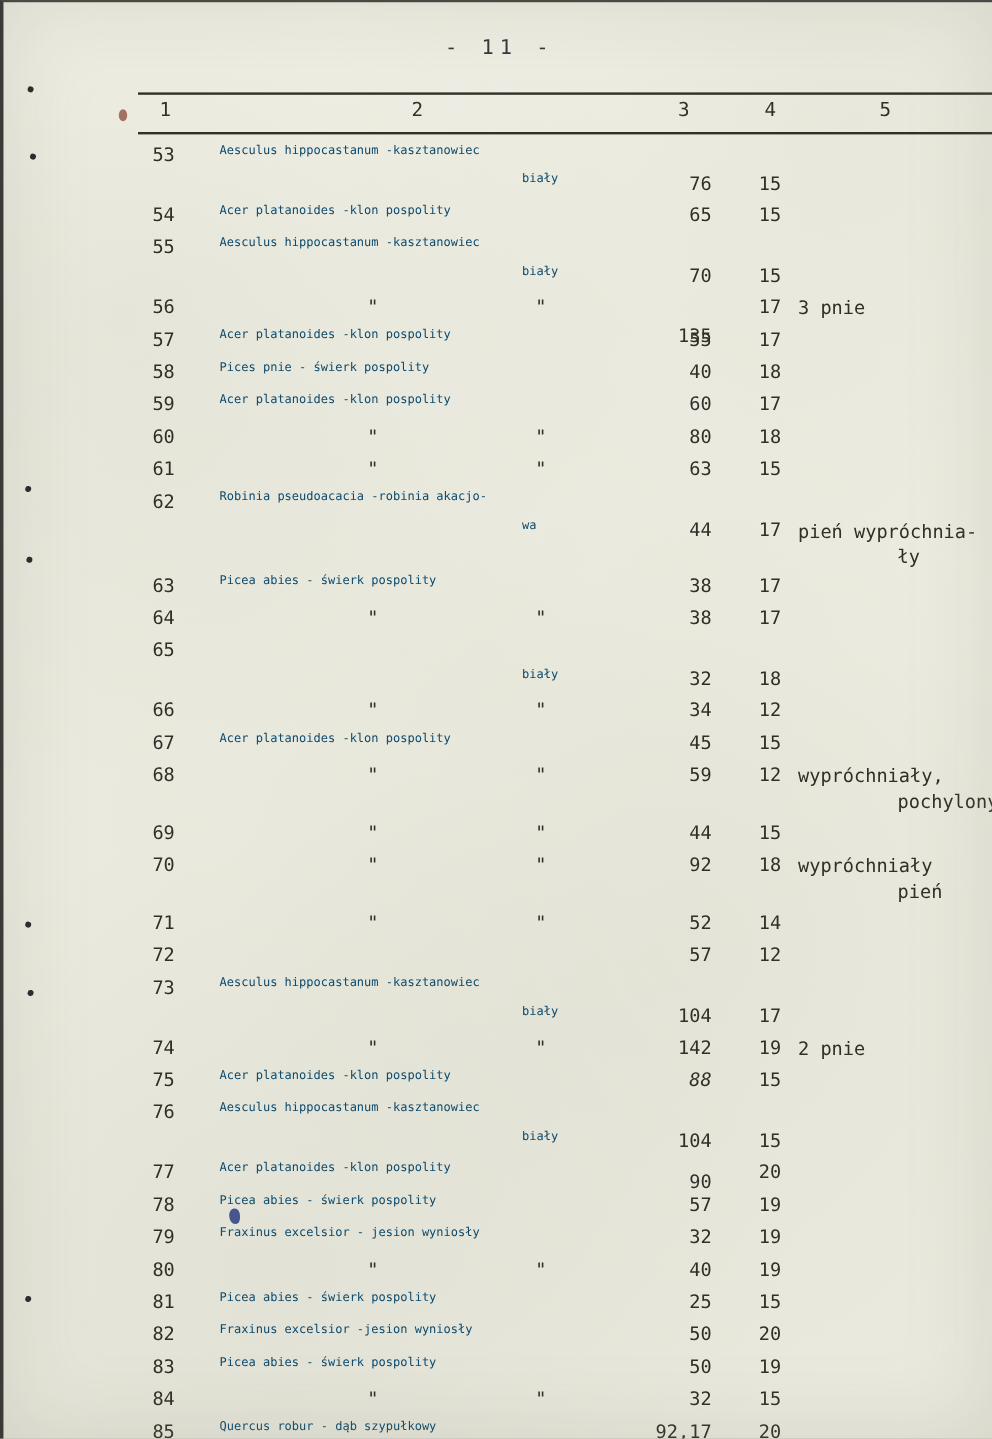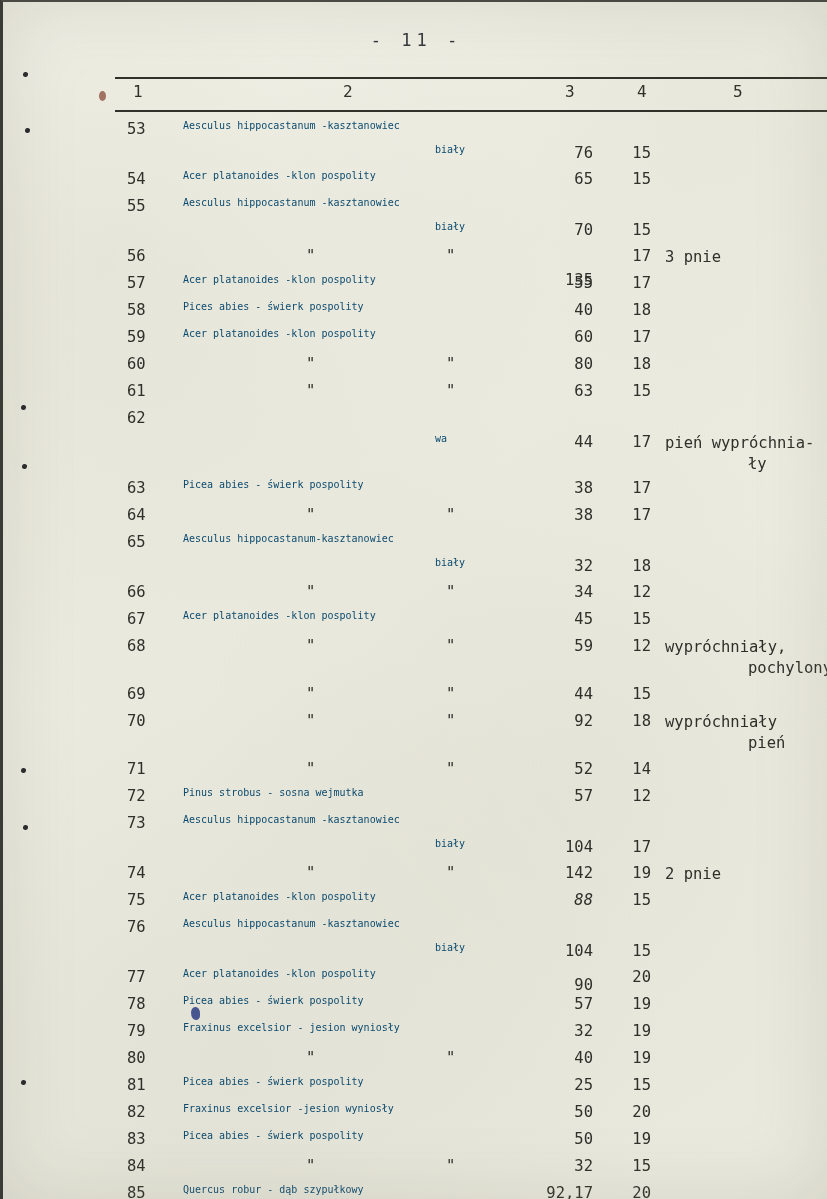--- a/index.html
+++ b/index.html
@@ -211,21 +211,21 @@
         <div class="c-note" style="top: 0px;">3 pnie</div>
       </div>
       <div class="row" style="position: absolute; left: 0px; width: 827px; top: 154px;">
         <div class="c-num">57</div>
         <div class="c-name">Acer platanoides -klon pospolity</div>
         <div class="c-v3" style="top: 0px;">55</div>
         <div class="c-v4" style="top: 0px;">17</div>
       </div>
       <div class="row" style="position: absolute; left: 0px; width: 827px; top: 181px;">
         <div class="c-num">58</div>
-        <div class="c-name">Pices abies - świerk pospolity</div>
+        <div class="c-name">Pices pnie - świerk pospolity</div>
         <div class="c-v3" style="top: 0px;">40</div>
         <div class="c-v4" style="top: 0px;">18</div>
       </div>
       <div class="row" style="position: absolute; left: 0px; width: 827px; top: 208px;">
         <div class="c-num">59</div>
         <div class="c-name">Acer platanoides -klon pospolity</div>
         <div class="c-v3" style="top: 0px;">60</div>
         <div class="c-v4" style="top: 0px;">17</div>
       </div>
       <div class="row" style="position: absolute; left: 0px; width: 827px; top: 235px;">
@@ -237,20 +237,21 @@
       </div>
       <div class="row" style="position: absolute; left: 0px; width: 827px; top: 262px;">
         <div class="c-num">61</div>
         <div class="c-ditto1">"</div>
         <div class="c-ditto2">"</div>
         <div class="c-v3" style="top: 0px;">63</div>
         <div class="c-v4" style="top: 0px;">15</div>
       </div>
       <div class="row" style="position: absolute; left: 0px; width: 827px; top: 289px;">
         <div class="c-num">62</div>
+        <div class="c-name">Robinia pseudoacacia -robinia akacjo-</div>
         <div class="c-v3" style="top: 24px;">44</div>
         <div class="c-v4" style="top: 24px;">17</div>
         <div class="c-name cont" style="top: 24px;">wa</div>
         <div class="c-note" style="top: 24px;">pień wypróchnia-</div>
         <div class="c-note indent" style="top: 45px;">ły</div>
       </div>
       <div class="row" style="position: absolute; left: 0px; width: 827px; top: 359px;">
         <div class="c-num">63</div>
         <div class="c-name">Picea abies - świerk pospolity</div>
         <div class="c-v3" style="top: 0px;">38</div>
@@ -258,21 +259,20 @@
       </div>
       <div class="row" style="position: absolute; left: 0px; width: 827px; top: 386px;">
         <div class="c-num">64</div>
         <div class="c-ditto1">"</div>
         <div class="c-ditto2">"</div>
         <div class="c-v3" style="top: 0px;">38</div>
         <div class="c-v4" style="top: 0px;">17</div>
       </div>
       <div class="row" style="position: absolute; left: 0px; width: 827px; top: 413px;">
         <div class="c-num">65</div>
-        <div class="c-name">Aesculus hippocastanum-kasztanowiec</div>
         <div class="c-v3" style="top: 24px;">32</div>
         <div class="c-v4" style="top: 24px;">18</div>
         <div class="c-name cont" style="top: 24px;">biały</div>
       </div>
       <div class="row" style="position: absolute; left: 0px; width: 827px; top: 463px;">
         <div class="c-num">66</div>
         <div class="c-ditto1">"</div>
         <div class="c-ditto2">"</div>
         <div class="c-v3" style="top: 0px; text-align: right;">34</div>
         <div class="c-v4" style="top: 0px;">12</div>
@@ -310,21 +310,20 @@
       </div>
       <div class="row" style="position: absolute; left: 0px; width: 827px; top: 640px;">
         <div class="c-num">71</div>
         <div class="c-ditto1">"</div>
         <div class="c-ditto2">"</div>
         <div class="c-v3" style="top: 0px;">52</div>
         <div class="c-v4" style="top: 0px;">14</div>
       </div>
       <div class="row" style="position: absolute; left: 0px; width: 827px; top: 667px;">
         <div class="c-num">72</div>
-        <div class="c-name">Pinus strobus - sosna wejmutka</div>
         <div class="c-v3" style="top: 0px;">57</div>
         <div class="c-v4" style="top: 0px;">12</div>
       </div>
       <div class="row" style="position: absolute; left: 0px; width: 827px; top: 694px;">
         <div class="c-num">73</div>
         <div class="c-name">Aesculus hippocastanum -kasztanowiec</div>
         <div class="c-v3" style="top: 24px;">104</div>
         <div class="c-v4" style="top: 24px;">17</div>
         <div class="c-name cont" style="top: 24px;">biały</div>
       </div>

